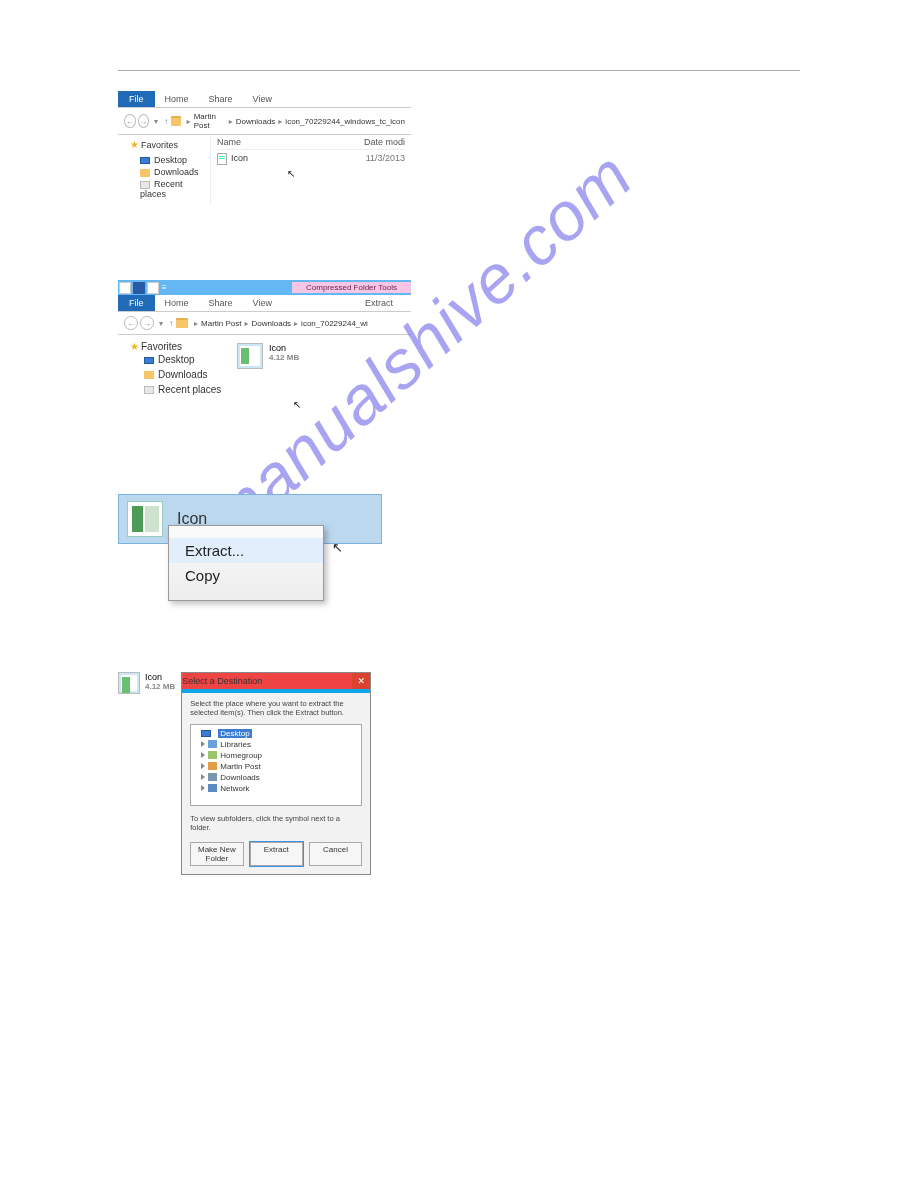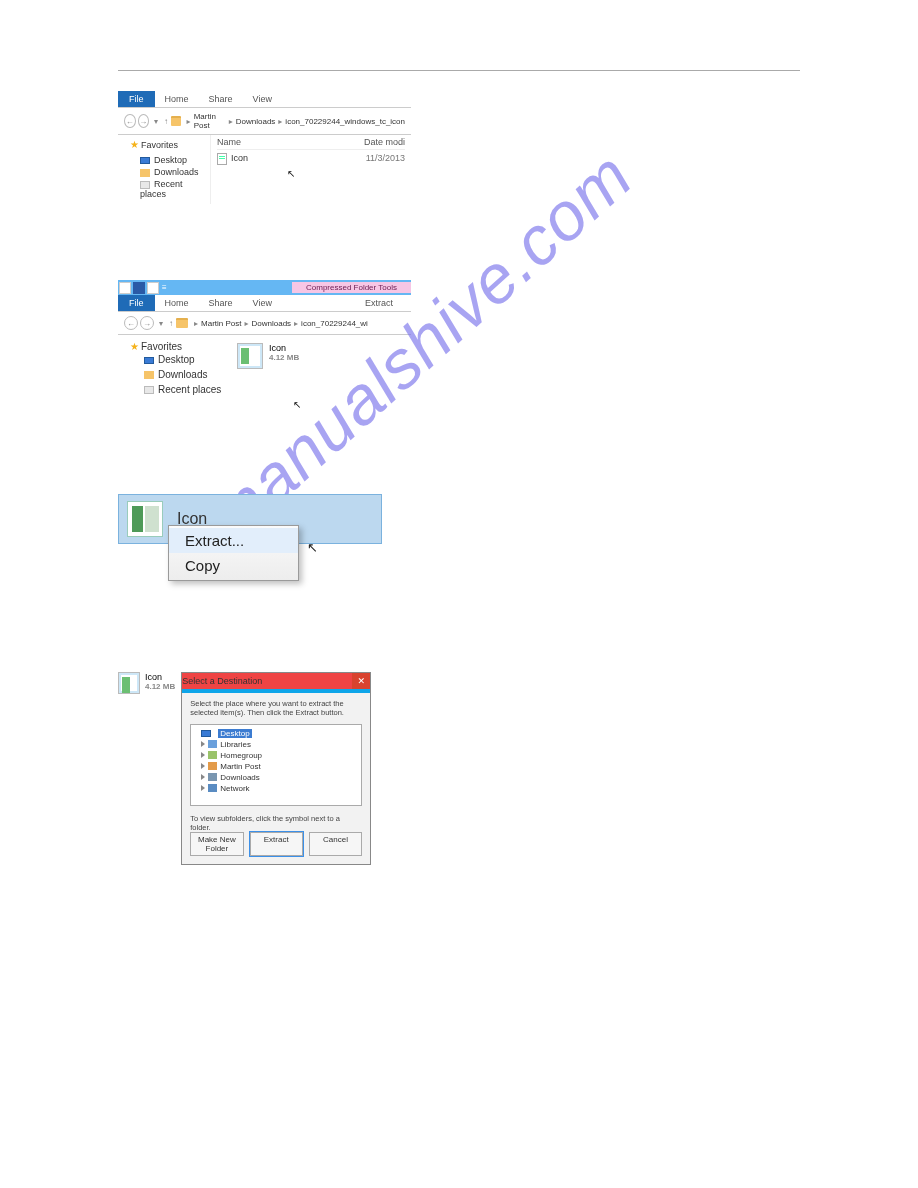--- a/index.html
+++ b/index.html
@@ -58,39 +58,39 @@
   .thumb { width:26px;height:26px;background:#fff;border:1px solid #bbb;box-shadow:0 0 0 2px #cde7f7 inset; position:relative; }
   .thumb::after{content:"";position:absolute;left:3px;top:4px;width:8px;height:16px;background:#6bbf73;}
   .sub { color:#888; font-size:8px;font-weight:bold; }
 
   
   .sc3 { width:264px; margin-top:76px; position:relative; }
   .sc3-sel { background:#bcd8ef; border:1px solid #7bb2de; padding:6px 8px; display:flex; align-items:center; gap:14px; font-size:16px; color:#333; }
   .sc3-sel .thumb2 { width:36px;height:36px;background:#fff;border:1px solid #9cb; position:relative; }
   .sc3-sel .thumb2::before{content:"";position:absolute;left:4px;top:4px;width:11px;height:26px;background:#4e9a58;}
   .sc3-sel .thumb2::after{content:"";position:absolute;left:17px;top:4px;width:14px;height:26px;background:#cfe1cf;}
-  .sc3-menu { position:absolute; left:50px; top:31px; width:131px; background:linear-gradient(#fbfbfb,#ededed); border:1px solid #9a9a9a; box-shadow:3px 3px 6px rgba(0,0,0,.25); font-size:15px; color:#222; padding:2px 0; }
+  .sc3-menu { position:absolute; left:50px; top:31px; width:156px; background:linear-gradient(#fbfbfb,#ededed); border:1px solid #9a9a9a; box-shadow:3px 3px 6px rgba(0,0,0,.25); font-size:15px; color:#222; padding:12px 0; }
   .sc3-menu .mi { padding:4px 16px; }
   .sc3-menu .mi.hi { background:#e2eefb; }
   .sc3-menu .cursor3 { position:absolute; right:-20px; top:14px; font-size:13px; }
 
   
   .sc4 { margin-top:128px; display:flex; align-items:flex-start; gap:6px; }
   .sc4-file { display:flex; gap:5px; font-size:9px; }
   .sc4-file .thumb { width:22px;height:22px; }
   .dlg { width:190px; border:1px solid #888; background:#f2f2f2; font-size:8px; color:#333; }
   .dlg-title { background:#ef4444; text-align:left; font-size:9px; padding:3px 0; position:relative; border-bottom:4px solid #0ea5e9; }
   .dlg-close { position:absolute; right:0; top:0; width:18px;height:100%; background:#d9432f; color:#fff; display:flex;align-items:center;justify-content:center; font-size:9px; }
   .dlg-body { padding:6px 8px 8px 8px; }
   .dlg-instr { font-size:7.5px; color:#444; margin-bottom:6px; line-height:1.25; }
   .dlg-tree { background:#fff; border:1px solid #aaa; padding:3px 4px; height:82px; }
   .dlg-tree .tnode { padding:1px 0 1px 6px; font-size:8px; display:flex;align-items:center;gap:3px; }
   .dlg-tree .sel { background:#3c7cd1; color:#fff; display:inline-block; padding:0 2px; }
   .tri-r { display:inline-block; width:0;height:0;border-top:3px solid transparent;border-bottom:3px solid transparent;border-left:4px solid #888; }
-  .btnrow { display:flex; gap:6px; margin-top:0; }
+  .btnrow { display:flex; gap:6px; margin-top:10px; }
   .dlgbtn { flex:1; background:#f6f6f6; border:1px solid #aaa; font-size:8px; padding:2px 0; text-align:center; }
   .dlgbtn.primary { box-shadow:0 0 0 1px #3c90e8; }
   .folder-hint { font-size:7.5px; color:#444; margin-top:8px; }
 
   
   .wm { position:absolute; left:190px; top:430px; font-size:68px; color:#7b74ec; opacity:.65; transform:rotate(-42deg); transform-origin:left top; pointer-events:none; font-style:italic; font-weight:400; letter-spacing:1px; }
 </style>
 </head>
 <body>
 

